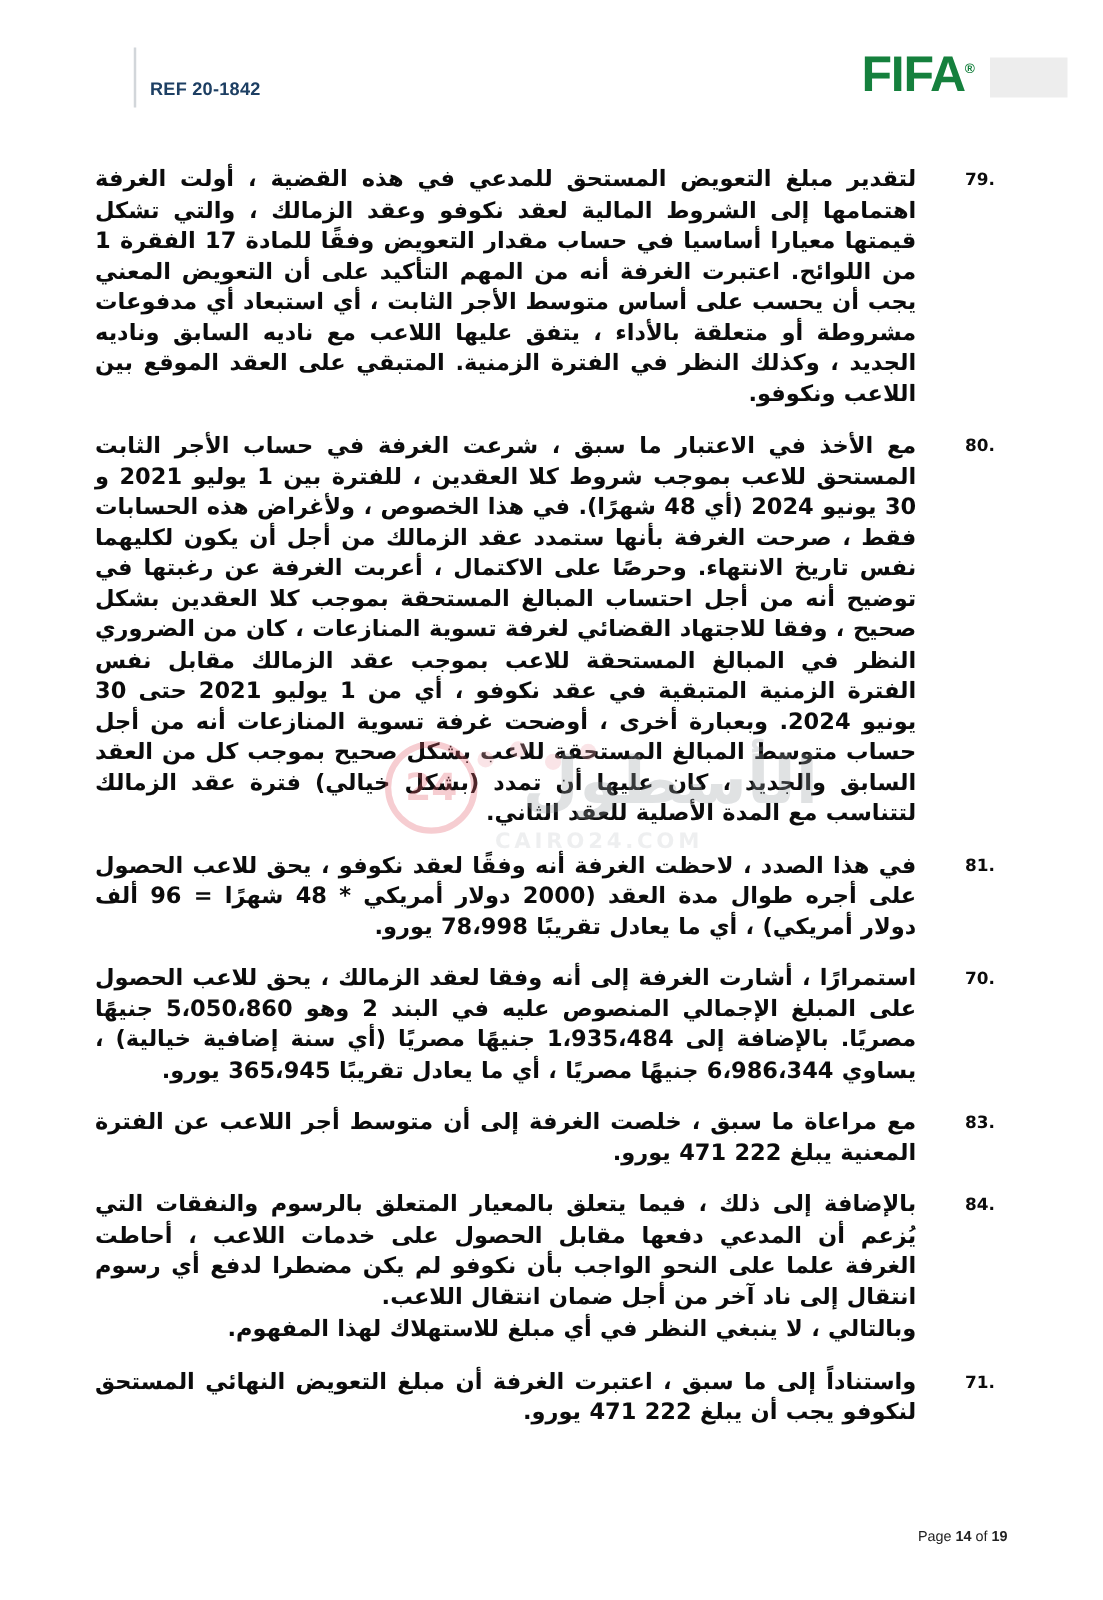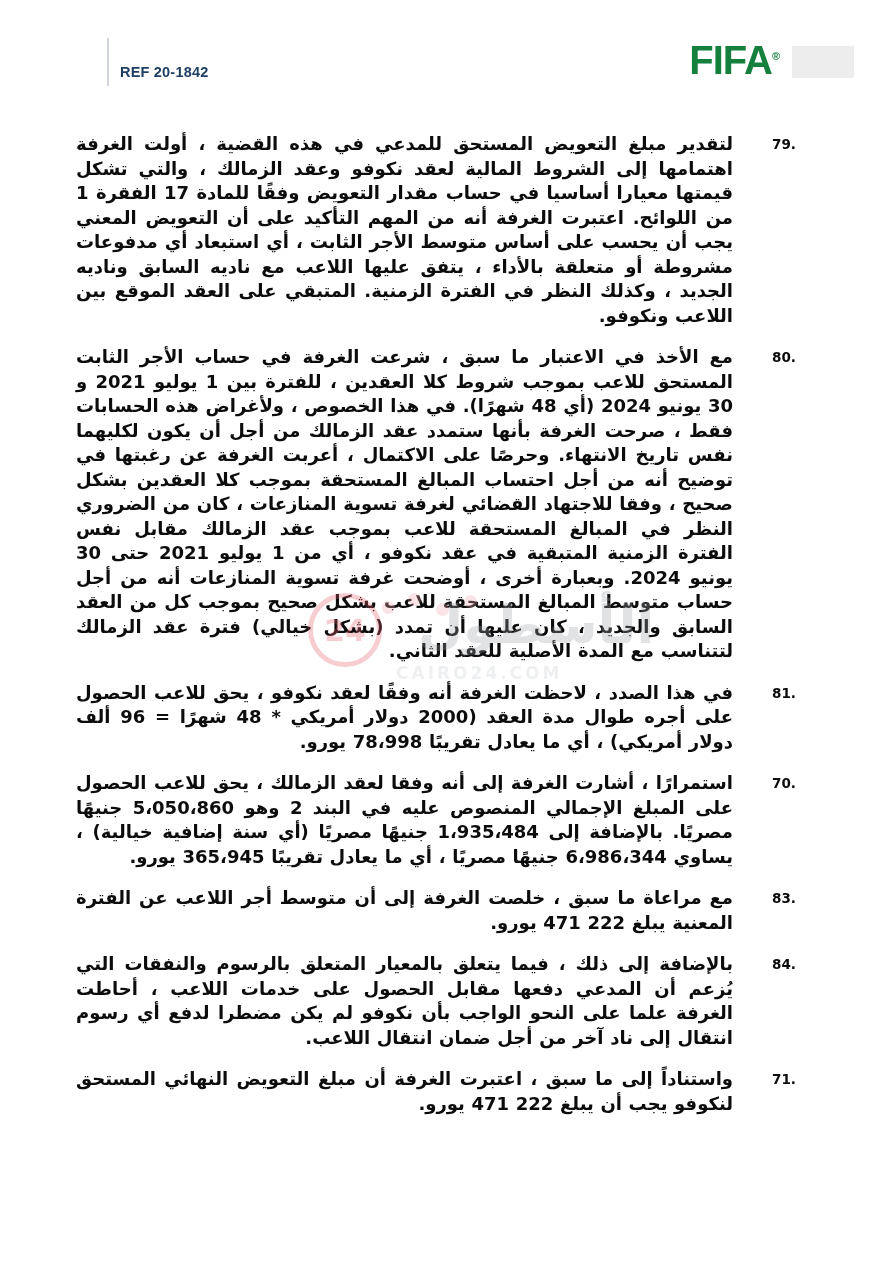--- a/index.html
+++ b/index.html
@@ -251,20 +251,21 @@
 
     <div class="para">
       <div class="para-num">83.</div>
       <div class="para-body">مع مراعاة ما سبق ، خلصت الغرفة إلى أن متوسط أجر اللاعب عن الفترة المعنية يبلغ 222 471 يورو.</div>
     </div>
 
     <div class="para">
       <div class="para-num">84.</div>
       <div class="para-body">
         <span>بالإضافة إلى ذلك ، فيما يتعلق بالمعيار المتعلق بالرسوم والنفقات التي يُزعم أن المدعي دفعها مقابل الحصول على خدمات اللاعب ، أحاطت الغرفة علما على النحو الواجب بأن نكوفو لم يكن مضطرا لدفع أي رسوم انتقال إلى ناد آخر من أجل ضمان انتقال اللاعب.</span>
+        <span class="subline">وبالتالي ، لا ينبغي النظر في أي مبلغ للاستهلاك لهذا المفهوم.</span>
       </div>
     </div>
 
     <div class="para">
       <div class="para-num">71.</div>
       <div class="para-body">واستناداً إلى ما سبق ، اعتبرت الغرفة أن مبلغ التعويض النهائي المستحق لنكوفو يجب أن يبلغ 222 471 يورو.</div>
     </div>
 
   </div>
 
@@ -273,14 +274,17 @@
     <div class="wm-dots">
       <i></i>
         <i></i>
         <i></i>
         <i></i>
     </div>
     <div class="wm-text">الأسطول</div>
     <div class="wm-domain">CAIRO24.COM</div>
   </div>
 
+  <div class="footer">
+    <span>Page </span><b>14</b><span> of </span><b>19</b>
+  </div>
 
 </div>
 
 </body></html>

